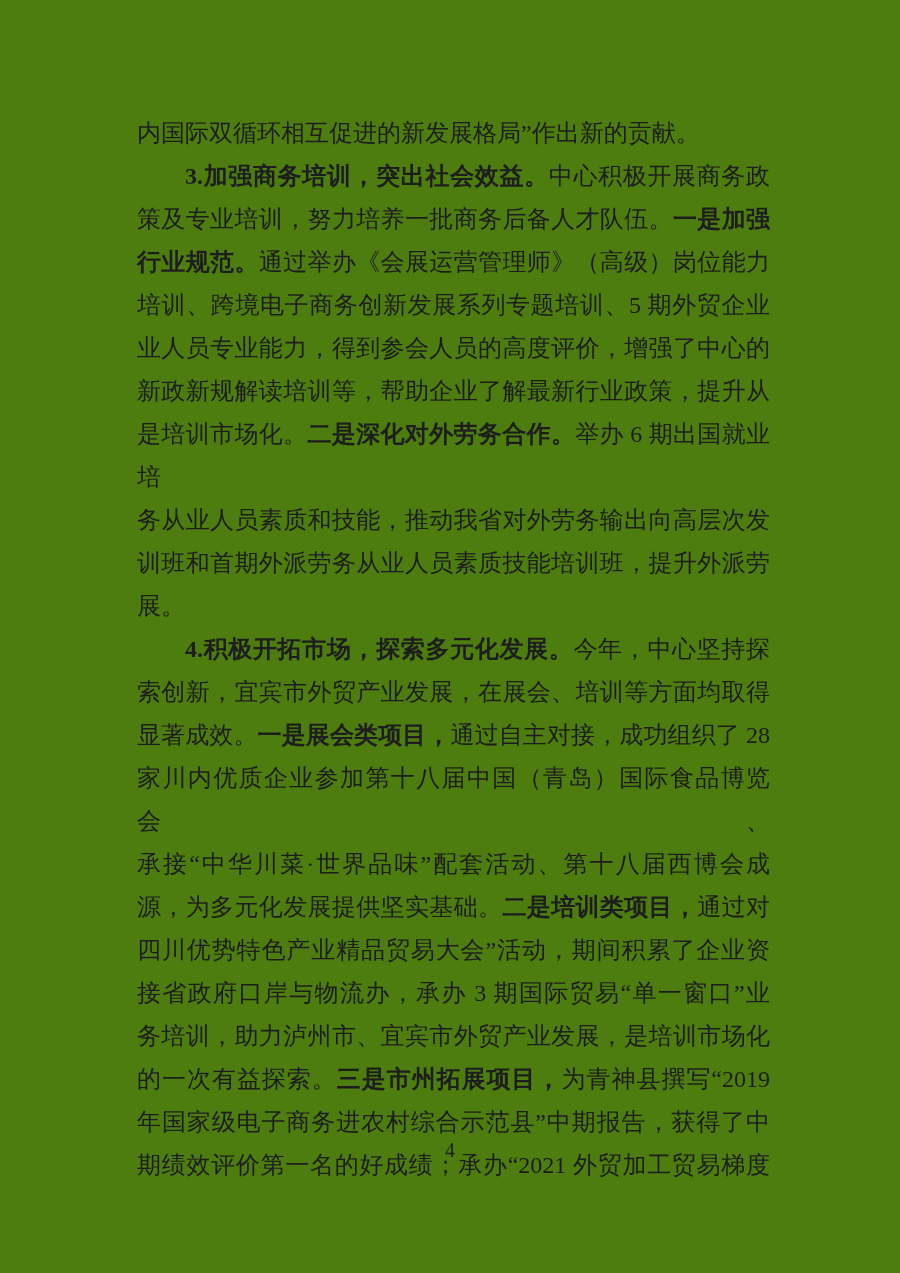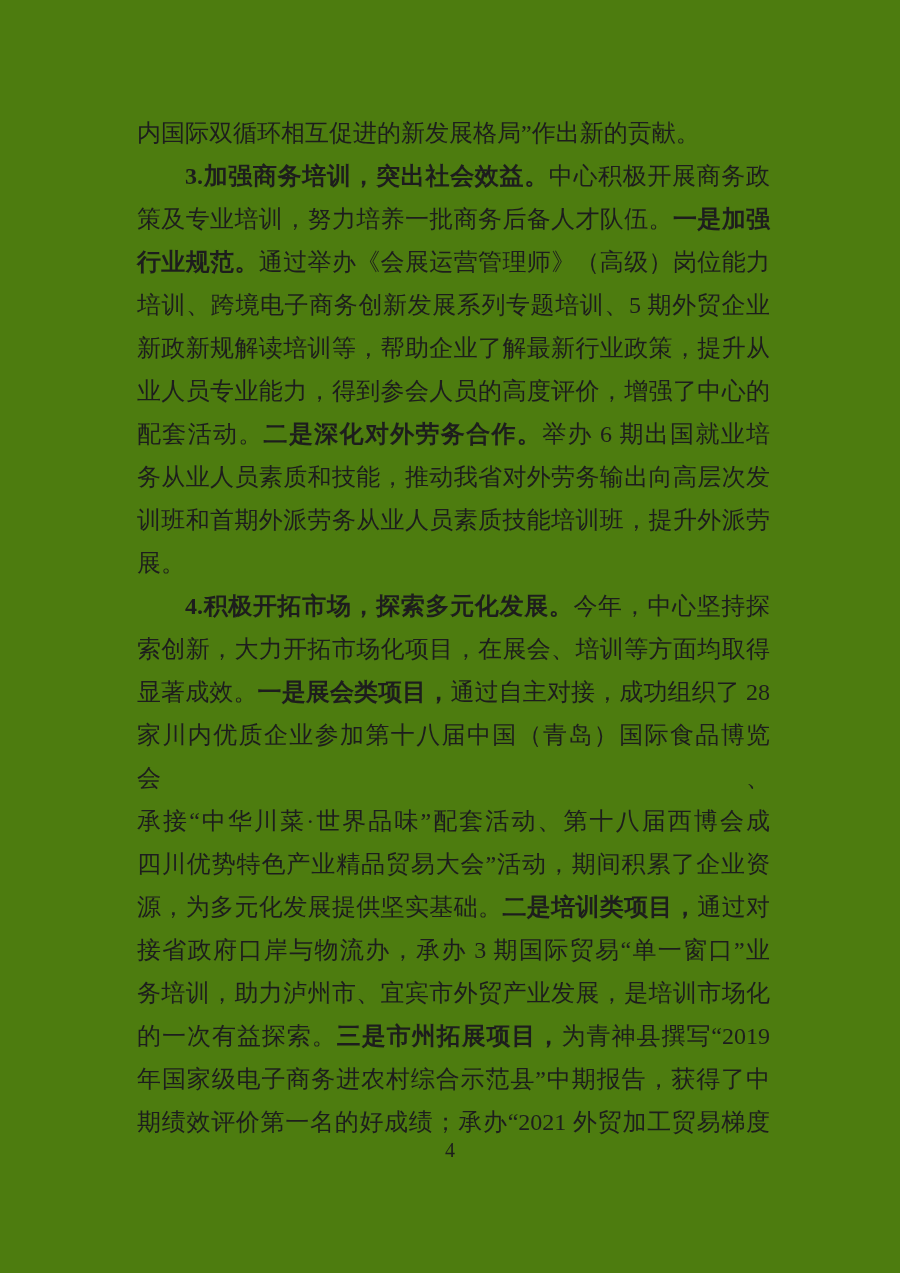--- a/index.html
+++ b/index.html
@@ -57,33 +57,33 @@
 </head>
 <body>
 
 <div class="page">
   <main class="doc-body">
       <div class="line"><span class="seg">内国际双循环相互促进的新发展格局”作出新的贡献。</span></div>
       <div class="line indent just"><span class="seg bold">3.加强商务培训，突出社会效益。</span><span class="seg">中心积极开展商务政</span></div>
       <div class="line just"><span class="seg">策及专业培训，努力培养一批商务后备人才队伍。</span><span class="seg bold">一是加强</span></div>
       <div class="line just"><span class="seg bold">行业规范。</span><span class="seg">通过举办《会展运营管理师》（高级）岗位能力</span></div>
       <div class="line just"><span class="seg">培训、跨境电子商务创新发展系列专题培训、5 期外贸企业</span></div>
+      <div class="line just"><span class="seg">业人员专业能力，得到参会人员的高度评价，增强了中心的</span></div>
       <div class="line just"><span class="seg">新政新规解读培训等，帮助企业了解最新行业政策，提升从</span></div>
-      <div class="line just"><span class="seg">业人员专业能力，得到参会人员的高度评价，增强了中心的</span></div>
-      <div class="line just"><span class="seg">配套活动。</span><span class="seg bold">二是深化对外劳务合作。</span><span class="seg">举办 6 期出国就业培</span></div>
+      <div class="line just"><span class="seg">是培训市场化。</span><span class="seg bold">二是深化对外劳务合作。</span><span class="seg">举办 6 期出国就业培</span></div>
       <div class="line just"><span class="seg">务从业人员素质和技能，推动我省对外劳务输出向高层次发</span></div>
       <div class="line just"><span class="seg">训班和首期外派劳务从业人员素质技能培训班，提升外派劳</span></div>
       <div class="line"><span class="seg">展。</span></div>
       <div class="line indent just"><span class="seg bold">4.积极开拓市场，探索多元化发展。</span><span class="seg">今年，中心坚持探</span></div>
-      <div class="line just"><span class="seg">索创新，大力开拓市场化项目，在展会、培训等方面均取得</span></div>
+      <div class="line just"><span class="seg">索创新，宜宾市外贸产业发展，在展会、培训等方面均取得</span></div>
       <div class="line just"><span class="seg">显著成效。</span><span class="seg bold">一是展会类项目，</span><span class="seg">通过自主对接，成功组织了 28</span></div>
       <div class="line just"><span class="seg">家川内优质企业参加第十八届中国（青岛）国际食品博览会、</span></div>
       <div class="line just"><span class="seg">承接“中华川菜·世界品味”配套活动、第十八届西博会成</span></div>
+      <div class="line just"><span class="seg">源，为多元化发展提供坚实基础。</span><span class="seg bold">二是培训类项目，</span><span class="seg">通过对</span></div>
       <div class="line just"><span class="seg">四川优势特色产业精品贸易大会”活动，期间积累了企业资</span></div>
-      <div class="line just"><span class="seg">源，为多元化发展提供坚实基础。</span><span class="seg bold">二是培训类项目，</span><span class="seg">通过对</span></div>
       <div class="line just"><span class="seg">接省政府口岸与物流办，承办 3 期国际贸易“单一窗口”业</span></div>
       <div class="line just"><span class="seg">务培训，助力泸州市、宜宾市外贸产业发展，是培训市场化</span></div>
       <div class="line just"><span class="seg">的一次有益探索。</span><span class="seg bold">三是市州拓展项目，</span><span class="seg">为青神县撰写“2019</span></div>
       <div class="line just"><span class="seg">年国家级电子商务进农村综合示范县”中期报告，获得了中</span></div>
       <div class="line just"><span class="seg">期绩效评价第一名的好成绩；承办“2021 外贸加工贸易梯度</span></div>
     </main>
   <footer class="page-footer">
     <span class="pageno">4</span>
   </footer>
 </div>

